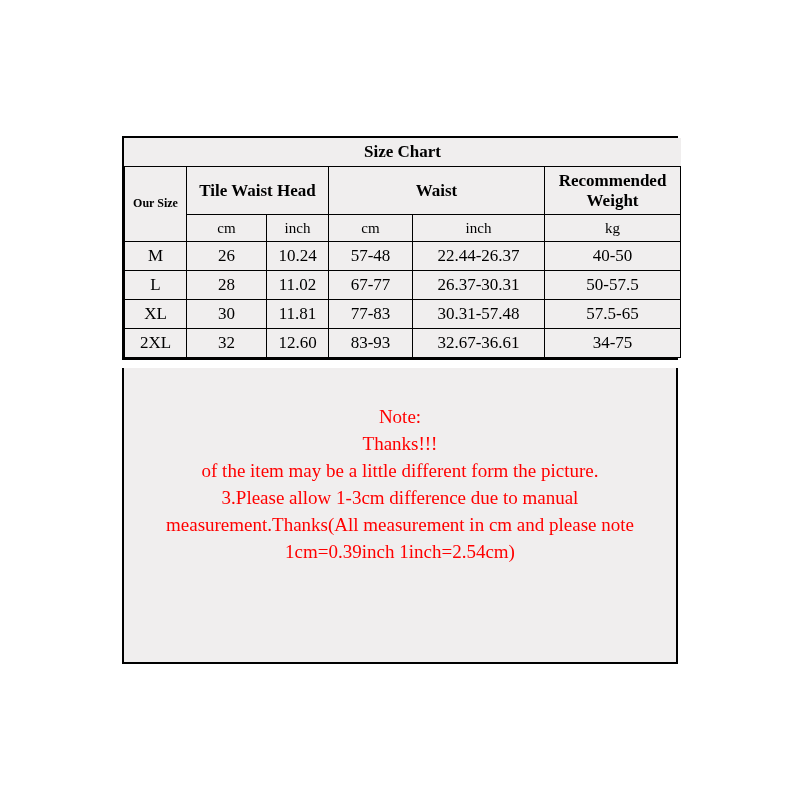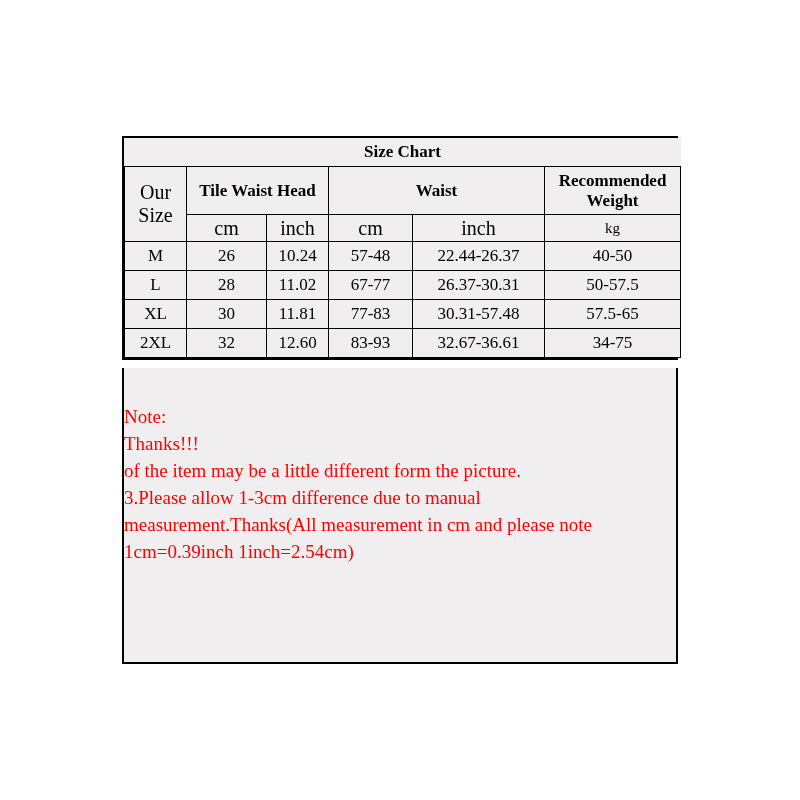--- a/index.html
+++ b/index.html
@@ -56,28 +56,28 @@
     border-right: none !important;
   }
 
   .hdr {
     font-weight: bold;
     font-size: 17px;
     line-height: 1.15;
   }
 
   .hdr-oursize {
-    font-weight: normal;
-    font-size: 20px;
+    font-weight: bold;
+    font-size: 12px;
     line-height: 1.15;
     height: 72px;
   }
 
   .subhdr {
-    font-size: 20px;
+    font-size: 15px;
     height: 24px;
     text-align: left;
     padding-left: 8px;
   }
 
   .subhdr-center {
     font-size: 15px;
     height: 24px;
     text-align: center;
   }
@@ -108,20 +108,21 @@
     height: 296px;
     background: #f0eeee;
     border-left: 2px solid #000000;
     border-right: 2px solid #000000;
     border-bottom: 2px solid #000000;
     box-sizing: border-box;
     color: #ff0000;
     font-family: "Liberation Serif", serif;
     font-size: 19px;
     line-height: 1.42;
+    text-align: center;
     padding-top: 36px;
   }
 
   #note-block .nline {
     display: block;
     white-space: nowrap;
   }
 </style>
 </head>
 <body>

